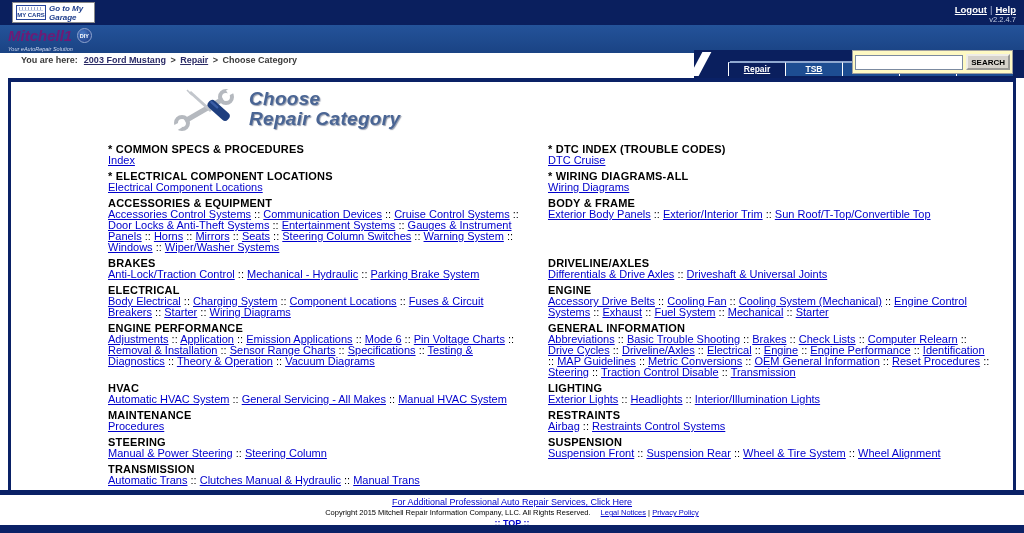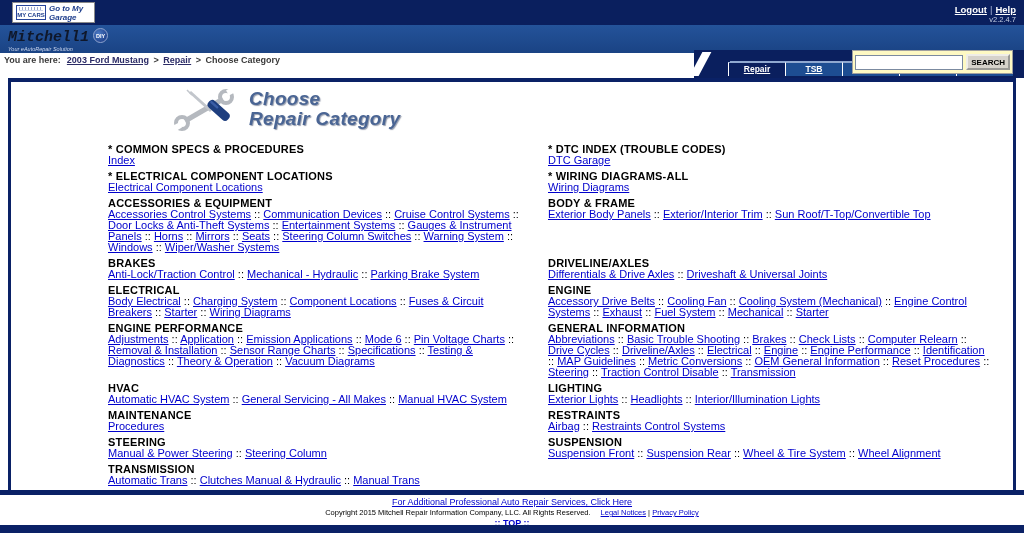--- a/index.html
+++ b/index.html
@@ -17,37 +17,37 @@
   .garage-label{font-size:8px;font-style:italic;font-weight:bold;color:#1d3d8c;line-height:9px;
                 padding-left:3px;width:42px;}
   .logout-help{position:absolute;right:8px;top:4px;font-size:9.5px;font-weight:bold;color:#fff;white-space:nowrap;}
   .logout-help a{color:#fff;text-decoration:underline;cursor:pointer;}
   .lh-divider{color:#aab6d8;padding:0 3px;font-weight:normal;}
   .version{position:absolute;right:8px;top:15px;font-size:7.5px;color:#c6cfe4;}
 
   
   .band{position:absolute;left:0;top:25px;width:1024px;height:28px;background:linear-gradient(#24539a,#1a4384);}
   .logo{position:absolute;left:8px;top:27px;display:flex;align-items:flex-start;}
-  .logo-text{color:#0f172a;font-style:italic;font-weight:bold;font-size:15px;line-height:15px;font-family:Liberation Mono, monospace;}
+  .logo-text{color:#701a75;font-style:italic;font-weight:bold;font-size:15px;line-height:15px;}
   .logo-tagline{display:block;font-size:5.5px;color:#cdd8ef;font-style:italic;font-weight:normal;margin-top:1px;}
   .badge{width:15px;height:15px;border-radius:50%;background:radial-gradient(circle at 35% 35%,#4a79c4,#16337c);
          border:1px solid #8fa4cf;color:#fff;font-size:5.5px;font-weight:bold;display:flex;align-items:center;
          justify-content:center;margin:1px 0 0 4px;box-sizing:border-box;}
   .tabs-area{position:absolute;right:0;top:25px;width:330px;height:28px;background:#0A1F5E;}
   .diag{position:absolute;left:2px;top:2px;width:9px;height:24px;background:#fff;transform:skewX(-28deg);}
   .tab-topline{position:absolute;left:36px;top:11px;width:190px;height:2px;background:#8fa8d0;}
   .tab-bar{position:absolute;left:34px;bottom:2px;display:flex;}
   .tab{width:56px;height:13px;background:#1d4d92;color:#fff;font-size:8.5px;font-weight:bold;
        text-decoration:underline;text-align:center;line-height:13px;border-top:1px solid #8fa8d0;
        border-left:1px solid #fff;cursor:pointer;box-sizing:content-box;}
   .tab.active{background:#0A1F5E;}
 
   
   .breadcrumb{position:absolute;left:4px;top:55px;font-size:9px;font-weight:bold;color:#3a3a3a;white-space:nowrap;}
-  .bc-prefix{margin-right:4px;}
+  .bc-prefix{margin-right:4px;margin-left:17px;}
   .bc-link{color:#2b2b66;text-decoration:underline;cursor:pointer;margin:0 2px;}
   .bc-sep{color:#3a3a3a;}
   .bc-current{margin-left:2px;}
   .search-box{position:absolute;right:11px;top:50px;height:20px;border:1px solid #a0a0a0;background:#fef9c3;
               display:flex;align-items:center;padding:1px 2px;z-index:5;}
   .search-input{width:102px;height:13px;border:1px solid #7b8aa0;font-size:9px;padding:0 2px;
                 font-family:"Liberation Sans", sans-serif;}
   .search-btn{margin-left:3px;height:16px;font-size:8px;font-weight:bold;color:#000;background:#d6d2cb;
               border:2px outset #efede8;padding:0 3px;cursor:pointer;font-family:"Liberation Sans", sans-serif;}
 
@@ -145,21 +145,21 @@
         <div>Repair Category</div>
       </div>
     </div>
     <div class="cats">
         <div class="cat-cell">
           <div class="cat-title">* COMMON SPECS &amp; PROCEDURES</div>
           <div class="cat-links"><a>Index</a></div>
         </div>
         <div class="cat-cell right">
           <div class="cat-title">* DTC INDEX (TROUBLE CODES)</div>
-          <div class="cat-links"><a>DTC Garage</a></div>
+          <div class="cat-links"><a>DTC Cruise</a></div>
         </div>
         <div class="cat-cell">
           <div class="cat-title">* ELECTRICAL COMPONENT LOCATIONS</div>
           <div class="cat-links"><a>Electrical Component Locations</a></div>
         </div>
         <div class="cat-cell right">
           <div class="cat-title">* WIRING DIAGRAMS-ALL</div>
           <div class="cat-links"><a>Wiring Diagrams</a></div>
         </div>
         <div class="cat-cell">

